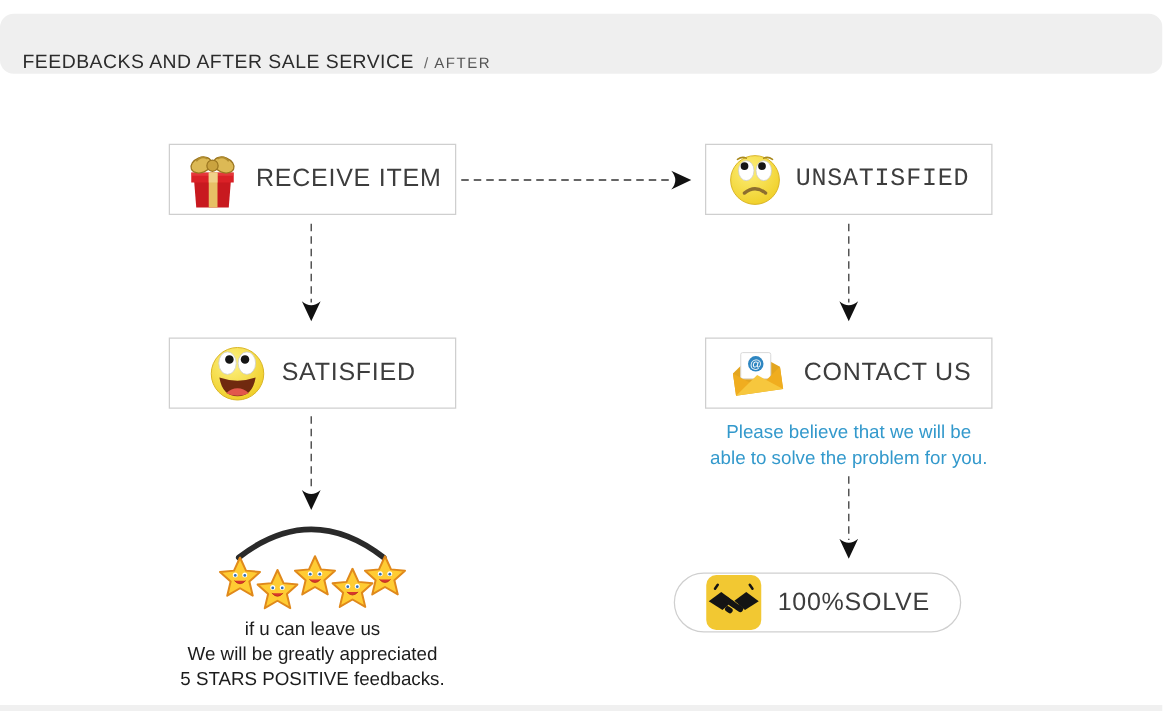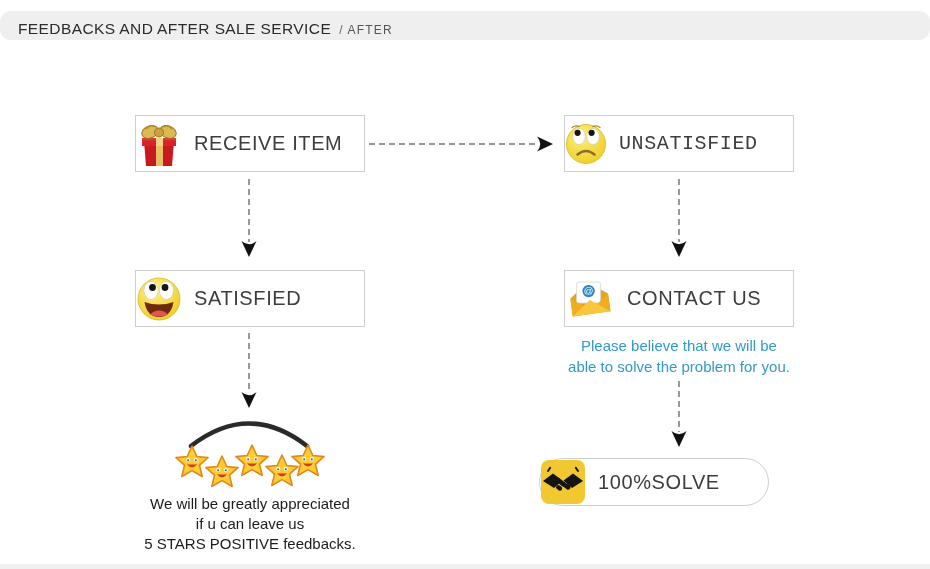--- a/index.html
+++ b/index.html
@@ -1,31 +1,31 @@
 <!DOCTYPE html>
 <html><head>
 <meta charset="utf-8">
 <style>
   * { margin:0; padding:0; box-sizing:border-box; }
   html,body { width:930px; height:569px; background:#ffffff; overflow:hidden;
               font-family:"Liberation Sans", sans-serif; }
   #stage { position:relative; width:930px; height:569px; background:#fff; }
 
   
-  .header-bar { position:absolute; left:0; top:11px; width:930px; height:29px;
-                background:#efefef; display:flex; align-items:center; padding:0 0 0 18px;border-radius:11px; }
+  .header-bar { position:absolute; left:0; top:11px; width:930px; height:48px;
+                background:#efefef; display:flex; align-items:flex-end; padding:0 0 0 18px;border-radius:11px; }
   .header-bar-inner { display:flex; align-items:baseline; margin-top:7px; }
   .header-title { font-size:15.5px; color:#2b2b2b; letter-spacing:0.4px; font-weight:400; }
   .header-sep { font-size:12px; color:#666; margin:0 5px 0 8px; }
   .header-brand { font-size:12px; color:#555; letter-spacing:1.2px; }
 
   
   .flow-box { position:absolute; width:230px; height:57px; background:#fff;
               border:1px solid #cfcfcf; display:flex; align-items:center;
-              justify-content:flex-start; gap:12px; }
+              justify-content:center; gap:12px; }
   .flow-box .label { font-size:20px; color:#3d3d3d; letter-spacing:0.6px; white-space:nowrap; }
   #box-receive   { left:135px; top:115px; }
   #box-unsat     { left:564px; top:115px;font-family:Liberation Mono, monospace; }
   #box-satisfied { left:135px; top:270px; }
   #box-contact   { left:564px; top:270px; }
   #box-solve     { left:539px; top:458px; height:48px;border-radius:27px; }
 
   .icon-wrap { display:flex; align-items:center; justify-content:center; }
 
   
@@ -225,19 +225,19 @@
       <polygon points="17,1 21.8,11.5 33,12.6 24.5,20.2 27.2,31.5 17,25.6 6.8,31.5 9.5,20.2 1,12.6 12.2,11.5" fill="#ffcc33" stroke="#e0891b" stroke-width="1.6" stroke-linejoin="round"></polygon>
       <circle cx="13.2" cy="15" r="2" fill="#fff"></circle>
       <circle cx="20.8" cy="15" r="2" fill="#fff"></circle>
       <circle cx="13.2" cy="15.3" r="1.1" fill="#2f6fb5"></circle>
       <circle cx="20.8" cy="15.3" r="1.1" fill="#2f6fb5"></circle>
       <path d="M12.5 19.5 Q17 24.5 21.5 19.5" fill="#d8372c" stroke="#b3261c" stroke-width="0.6"></path>
     </svg>
     </div>
 
   <div class="note-bottom">
+    <div>if u can leave us</div>
     <div>We will be greatly appreciated</div>
-    <div>if u can leave us</div>
     <div>5 STARS POSITIVE feedbacks.</div>
   </div>
 
   <div class="bottom-strip"></div>
 </div>
 
 </body></html>

